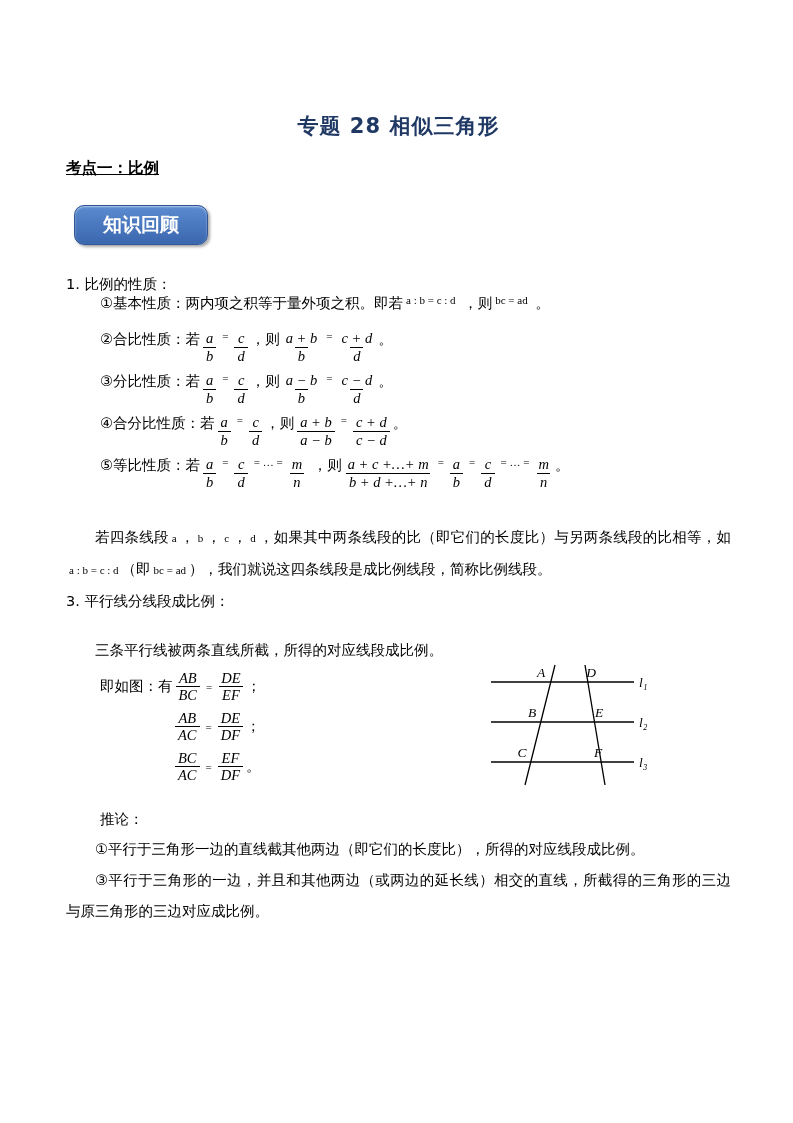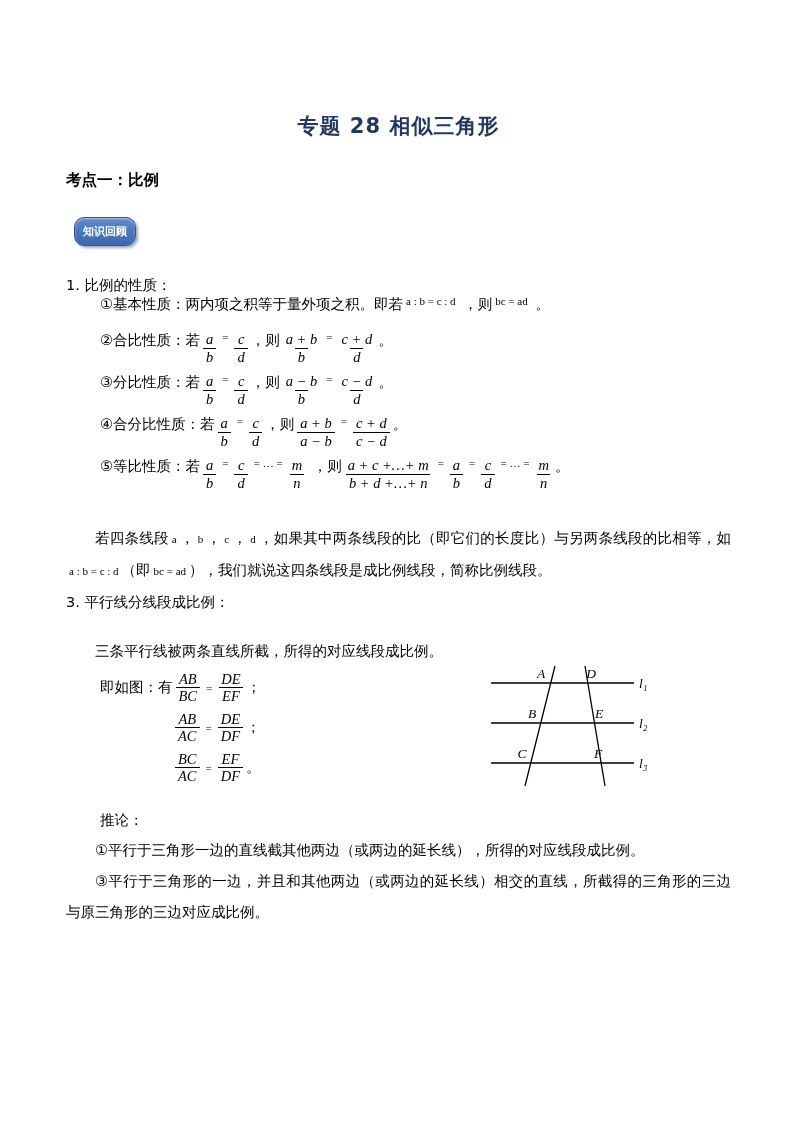--- a/index.html
+++ b/index.html
@@ -7,28 +7,28 @@
   body {
     width:793px; height:1123px; position:relative; overflow:hidden;
     font-family:"DejaVu Sans","Liberation Sans",sans-serif;
     color:var(--body-text,#000000); font-size:14.5px;
   }
   .page { padding:96px 62px 0 66px; }
   .title {
     text-align:center; font-size:21px; font-weight:bold;
     color:var(--title-text,#1F3864); letter-spacing:1px;margin-top:16px;
   }
-  .kaodian { margin-top:30px; font-size:15.5px; font-weight:bold; }
+  .kaodian { margin-top:18px; font-size:15.5px; font-weight:bold;text-decoration:underline; }
   .badge {
     display:inline-block; margin-top:26px; margin-left:8px;
-    padding:6px 8px; border-radius:10px;
+    padding:6px 28px; border-radius:10px;
     background:linear-gradient(180deg,var(--badge-top,#5B8BD0),var(--badge-bottom,#3A66AE));
     border:1.5px solid var(--badge-border,#2F5597);
     box-shadow:2px 2px 3px rgba(0,0,0,.35), inset 0 1px 2px rgba(255,255,255,.55);
-    color:var(--badge-label,#ffffff); font-weight:bold; font-size:11px;
+    color:var(--badge-label,#ffffff); font-weight:bold; font-size:19px;
   }
   .sec-heading { margin-top:30px; font-size:14.5px; }
   .sec-heading.tight { margin-top:6px; }
   
   .mline {
     display:flex; flex-wrap:nowrap;
     margin-left:34px; min-height:42px;
   }
   .mline.first { min-height:36px; }
   .txt { white-space:pre-wrap; }
@@ -247,16 +247,16 @@
       <text x="110" y="60" text-anchor="middle">E</text>
       <text x="33" y="100" text-anchor="middle">C</text>
       <text x="109" y="100" text-anchor="middle">F</text>
       <text x="150" y="30">l₁</text>
       <text x="150" y="70">l₂</text>
       <text x="150" y="110">l₃</text>
     </svg>
   </div>
 
   <p class="tuilun">推论：</p>
-  <p class="coro">①平行于三角形一边的直线截其他两边（或两边的延长线），所得的对应线段成比例。</p>
+  <p class="coro">①平行于三角形一边的直线截其他两边（即它们的长度比），所得的对应线段成比例。</p>
   <p class="coro">③平行于三角形的一边，并且和其他两边（或两边的延长线）相交的直线，所截得的三角形的三边与原三角形的三边对应成比例。</p>
 
 </div>
 
 </body></html>

